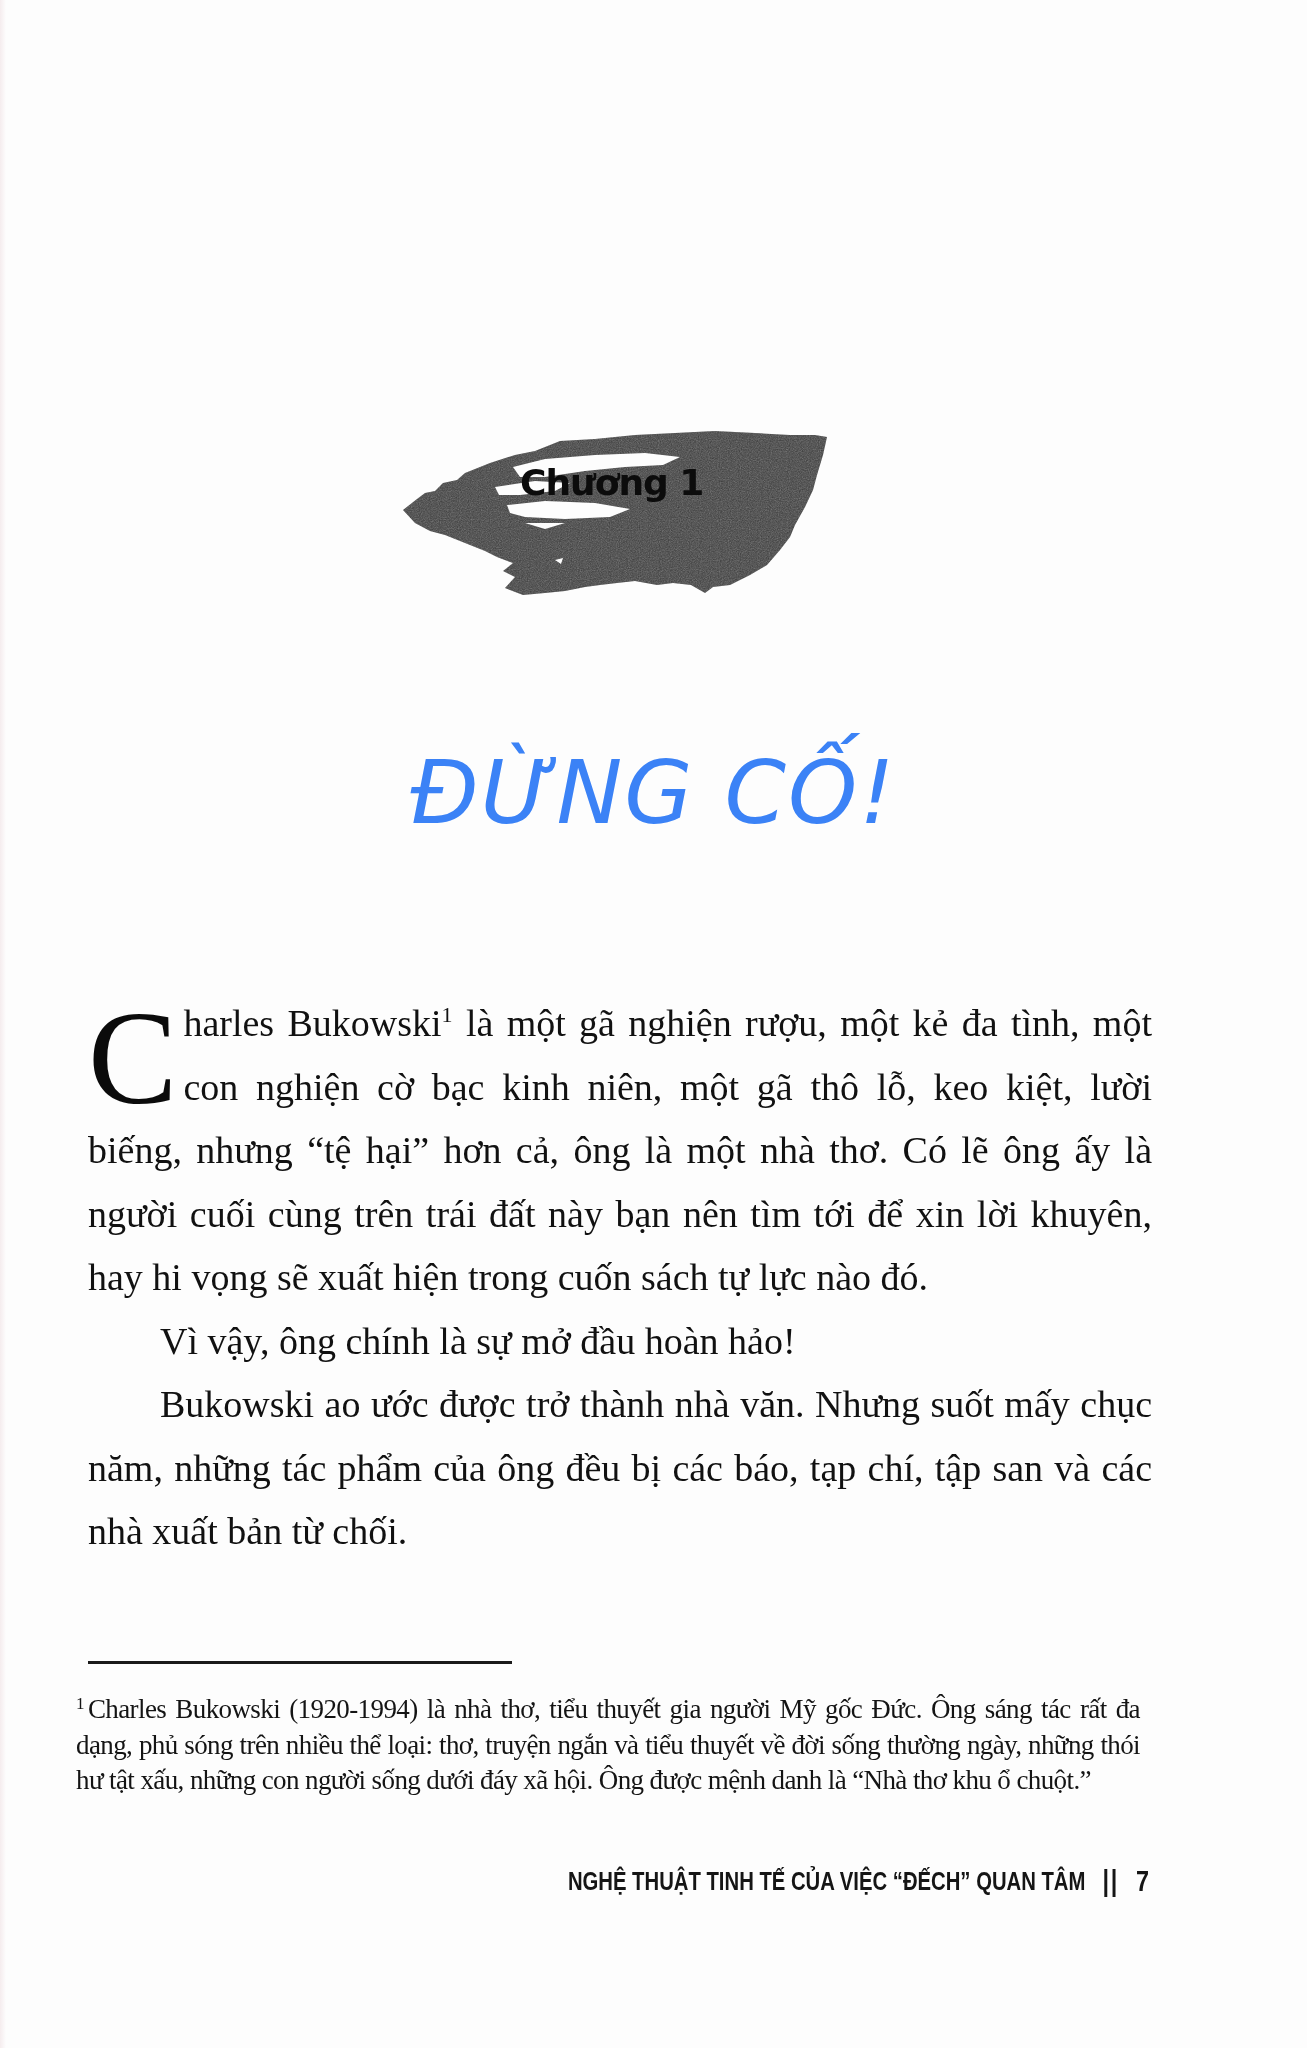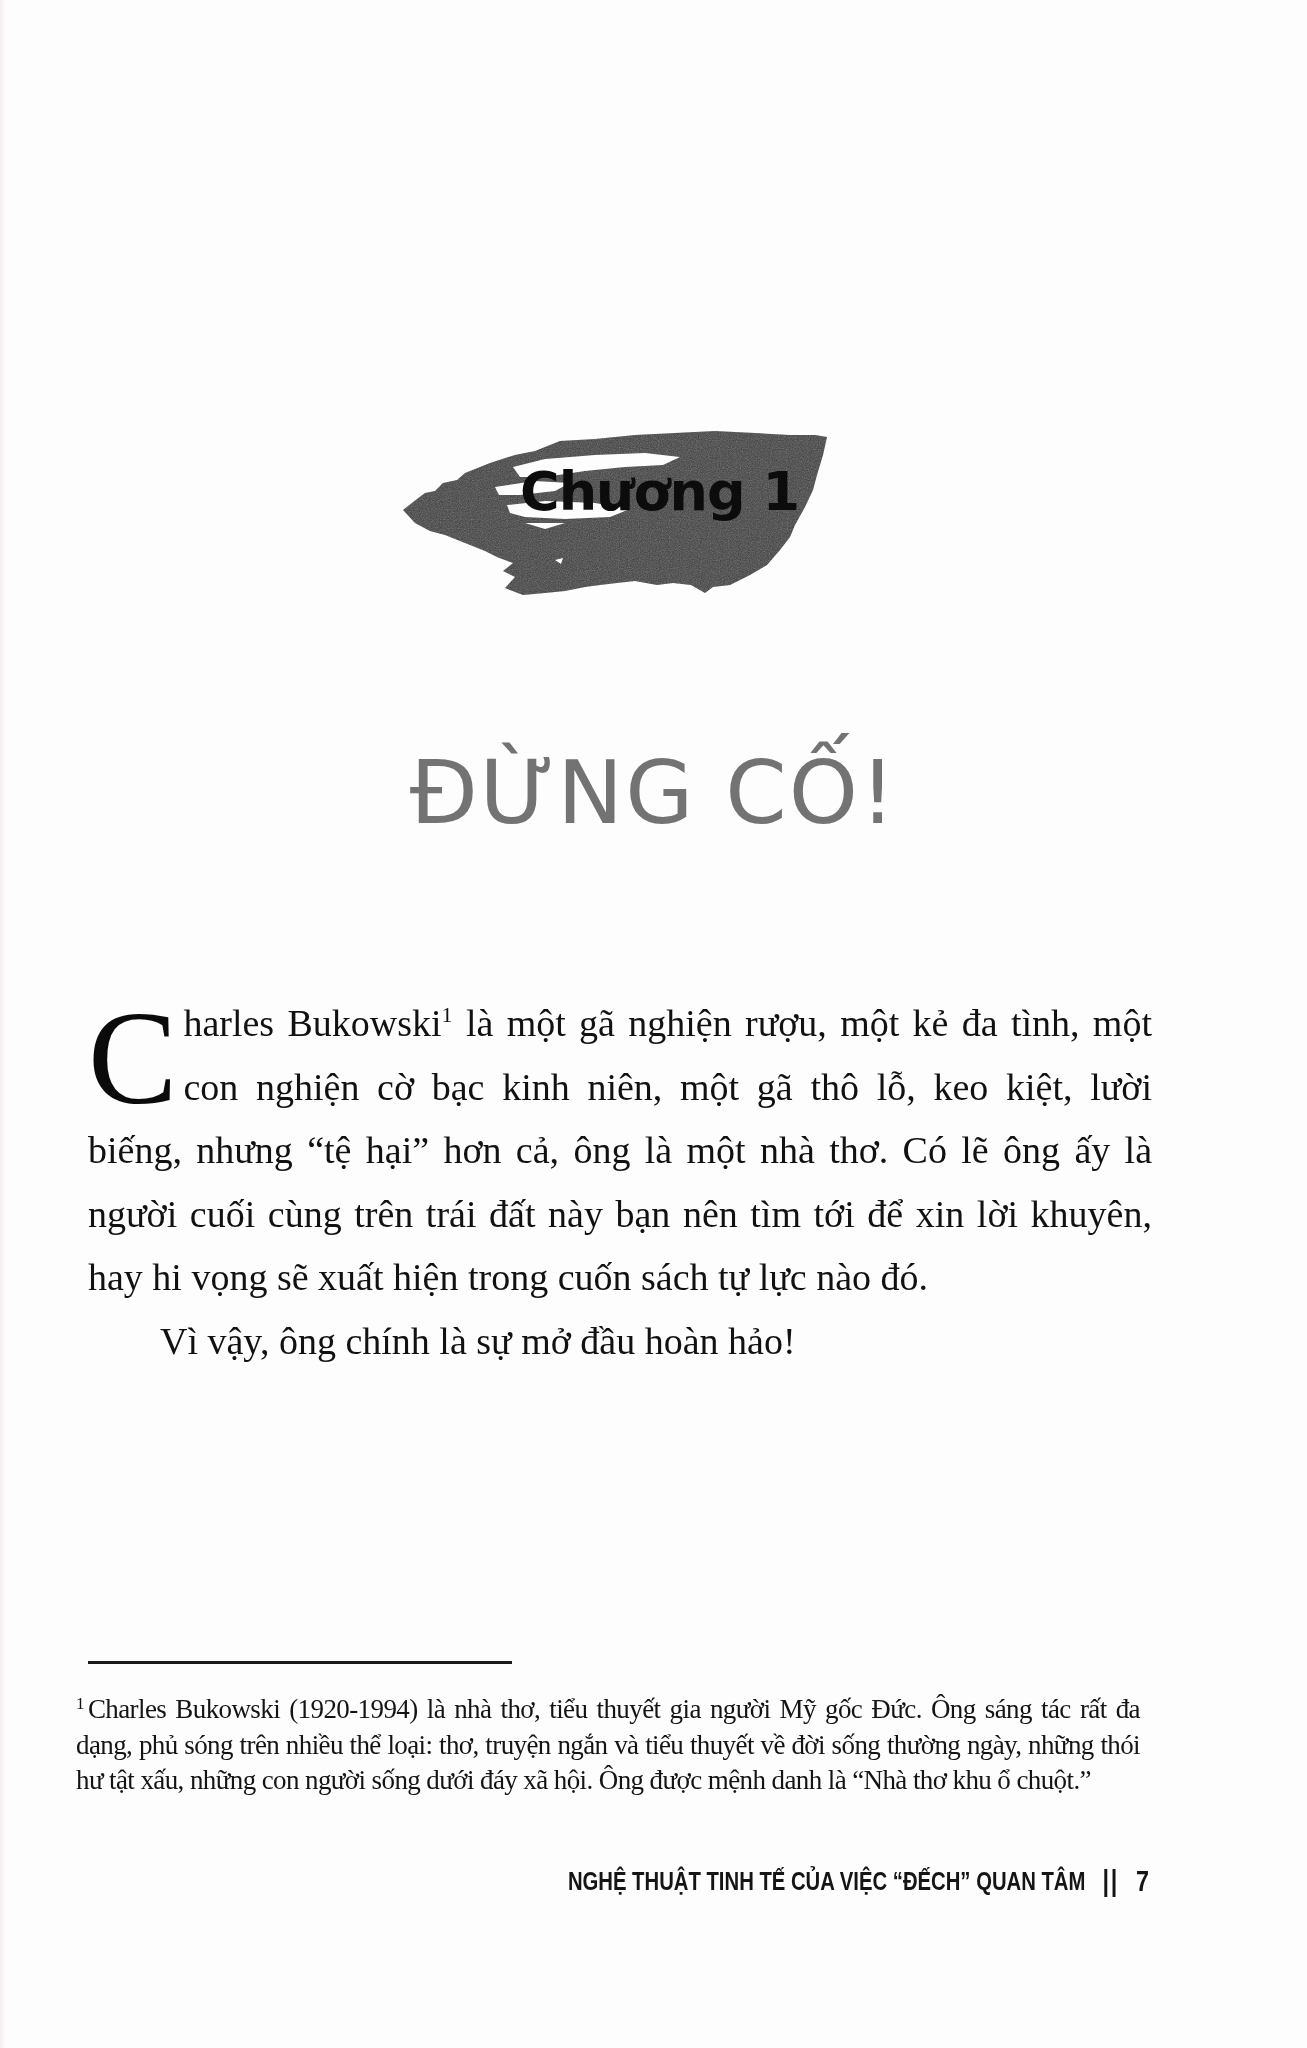--- a/index.html
+++ b/index.html
@@ -18,37 +18,38 @@
   
   .chapter-banner {
     position: absolute; left: 395px; top: 425px; width: 440px; height: 175px;
   }
   .chapter-banner svg { position: absolute; left: 0; top: 0; }
   .chapter-label {
     position: absolute;
     left: 125px; top: 40px;
     font-family: "DejaVu Sans", sans-serif;
     font-weight: bold;
-    font-size: 54px;
+    font-size: 36px;
     letter-spacing: -1px;
     color: #0c0c0c;
     line-height: 1;
     white-space: nowrap;
   }
   
   .chapter-title {
     position: absolute;
     left: 0; width: 1307px; top: 690px;
     text-align: center;
     font-family: "DejaVu Sans", sans-serif;
     font-weight: normal;
     font-size: 88px;
     letter-spacing: 2px;
     line-height: 1;
-    color: #737373;
+    color: #3b82f6;
+    font-style: italic;
   }
   
   .body-text {
     position: absolute;
     left: 88px; top: 992px;
     width: 1064px;
     font-family: "Liberation Serif", "DejaVu Serif", serif;
     font-size: 38px;
     line-height: 63.5px;
     color: #111;
@@ -138,20 +139,21 @@
     <path fill="#fdfdfd" d="M 160 135 L 168 133 L 166 139 Z"></path>
   </svg>
   <div class="chapter-label">Chương 1</div>
 </div>
 
 <h1 class="chapter-title">ĐỪNG CỐ!</h1>
 
 <div class="body-text">
   <p><span class="drop-cap">C</span><span>harles Bukowski</span><sup class="fn-ref">1</sup><span> là một gã nghiện rượu, một kẻ đa tình, một con nghiện cờ bạc kinh niên, một gã thô lỗ, keo kiệt, lười biếng, nhưng “tệ hại” hơn cả, ông là một nhà thơ. Có lẽ ông ấy là người cuối cùng trên trái đất này bạn nên tìm tới để xin lời khuyên, hay hi vọng sẽ xuất hiện trong cuốn sách tự lực nào đó.</span></p>
   <p class="indent">Vì vậy, ông chính là sự mở đầu hoàn hảo!</p>
+  <p class="indent">Bukowski ao ước được trở thành nhà văn. Nhưng suốt mấy chục năm, những tác phẩm của ông đều bị các báo, tạp chí, tập san và các nhà xuất bản từ chối.</p>
 </div>
 
 <div class="footnote-rule"></div>
 
 <div class="footnote"><sup>1</sup><span>Charles Bukowski (1920-1994) là nhà thơ, tiểu thuyết gia người Mỹ gốc Đức. Ông sáng tác rất đa dạng, phủ sóng trên nhiều thể loại: thơ, truyện ngắn và tiểu thuyết về đời sống thường ngày, những thói hư tật xấu, những con người sống dưới đáy xã hội. Ông được mệnh danh là “Nhà thơ khu ổ chuột.”</span></div>
 
 <div class="running-footer">
   <span>NGHỆ THUẬT TINH TẾ CỦA VIỆC “ĐẾCH” QUAN TÂM</span>
   <span class="footer-sep">||</span>
   <span class="page-number">7</span>

